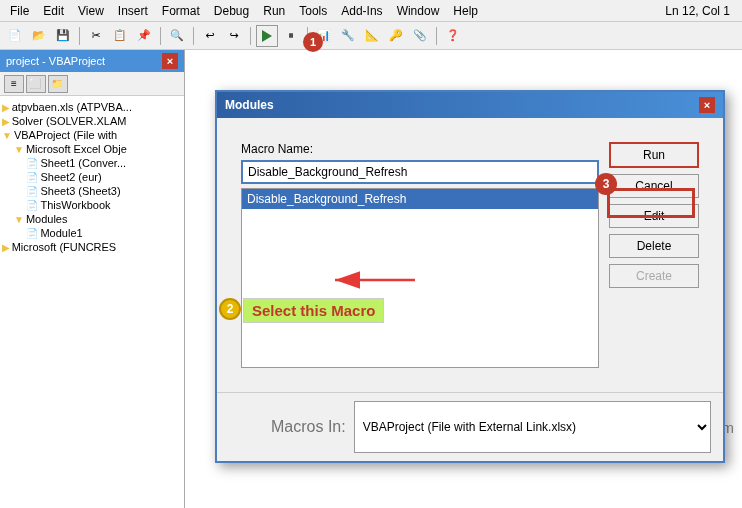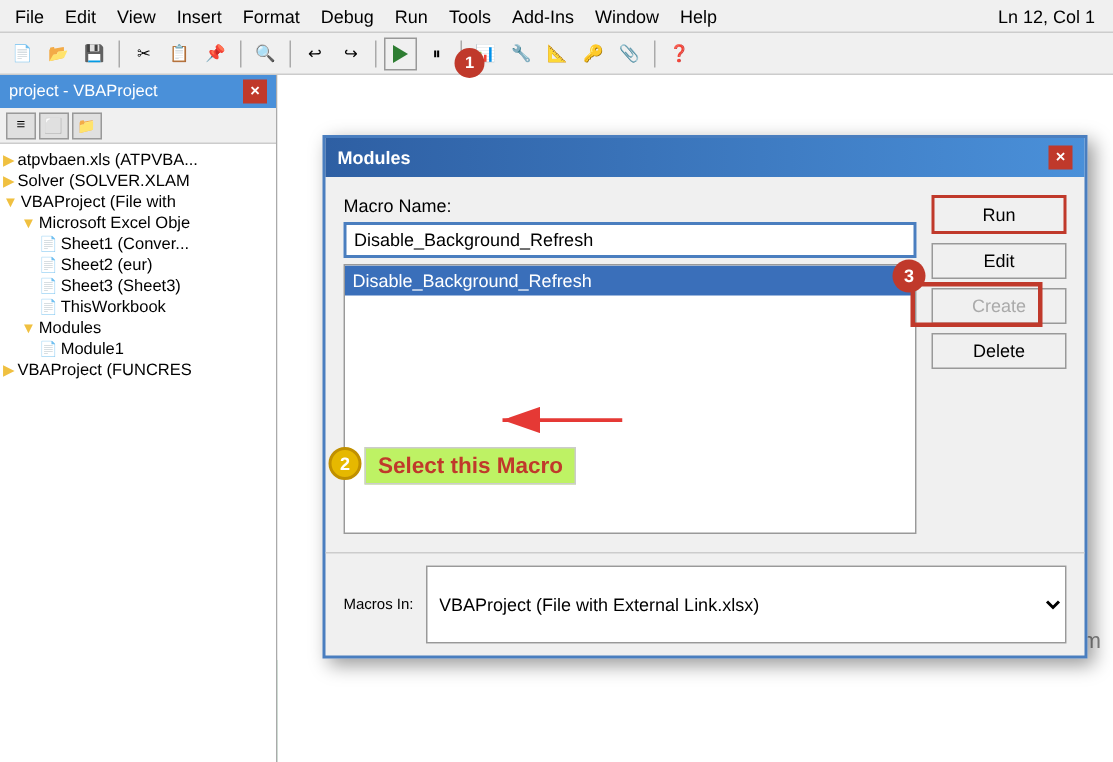--- a/index.html
+++ b/index.html
@@ -210,21 +210,21 @@
       color: white;
       border: none;
       cursor: pointer;
       display: flex;
       align-items: center;
       justify-content: center;
       font-size: 11px;
       font-weight: bold;
     }
     .dialog-body {
-      padding: 12px;
+      padding: 24px;
       display: flex;
       gap: 10px;
     }
     .dialog-left {
       flex: 1;
     }
     .dialog-right {
       width: 90px;
       display: flex;
       flex-direction: column;
@@ -281,22 +281,23 @@
       font-weight: normal;
     }
     .dialog-footer {
       padding: 8px 12px;
       display: flex;
       align-items: center;
       gap: 8px;
       border-top: 1px solid #ccc;
     }
     .footer-label {
-      font-size: 10px;
-      color: #000000;
+      font-size: 16px;
+      color: #737373;
+      margin-left: 42px;
     }
     .footer-select {
       flex: 1;
       font-size: 12px;
       padding: 17px 4px;
       border: 1px solid #999;
       background: white;
     }
     .annotation-text {
       position: absolute;
@@ -436,21 +437,21 @@
         <div class="tree-item indent-1">
           <span class="tree-icon tree-folder-icon">▼</span>
           <span>Modules</span>
         </div>
         <div class="tree-item indent-2">
           <span class="tree-icon">📄</span>
           <span>Module1</span>
         </div>
         <div class="tree-item">
           <span class="tree-icon tree-folder-icon">▶</span>
-          <span>VBAProject (FUNCRES</span>
+          <span>Microsoft (FUNCRES</span>
         </div>
       </div>
     </div>
 
     <div class="editor-area">
 
       <div class="dialog-overlay">
         <div class="dialog">
           <div class="dialog-titlebar">
             <span>Modules</span>
@@ -459,23 +460,24 @@
           <div class="dialog-body">
             <div class="dialog-left">
               <div class="field-label">Macro Name:</div>
               <input class="macro-name-input" type="text" value="Disable_Background_Refresh" style="">
               <div class="macro-list">
                 <div class="macro-list-item selected">Disable_Background_Refresh</div>
               </div>
             </div>
             <div class="dialog-right">
               <button class="dialog-btn run-btn">Run</button>
+              <button class="dialog-btn">Cancel</button>
               <button class="dialog-btn">Edit</button>
+              <button class="dialog-btn">Delete</button>
               <button class="dialog-btn disabled">Create</button>
-              <button class="dialog-btn">Delete</button>
             </div>
           </div>
           <div class="dialog-footer">
             <span class="footer-label">Macros In:</span>
             <select class="footer-select">
               <option>VBAProject (File with External Link.xlsx)</option>
             </select>
           </div>
         </div>
 

